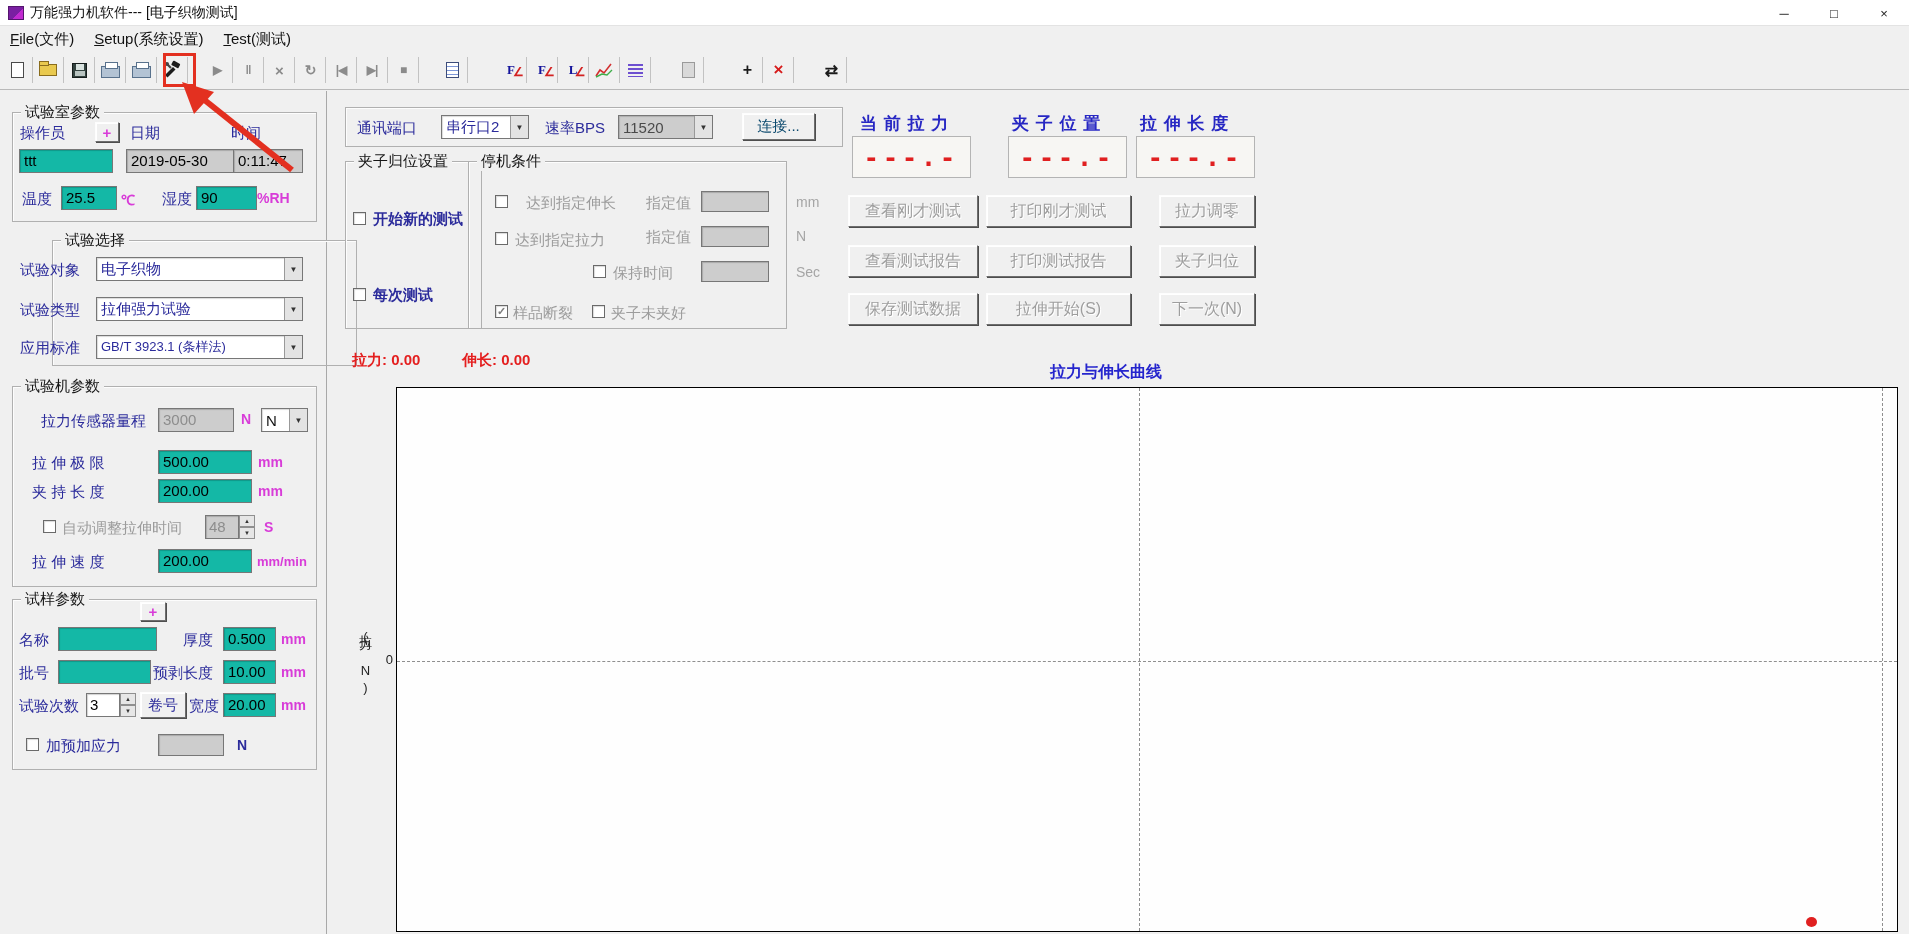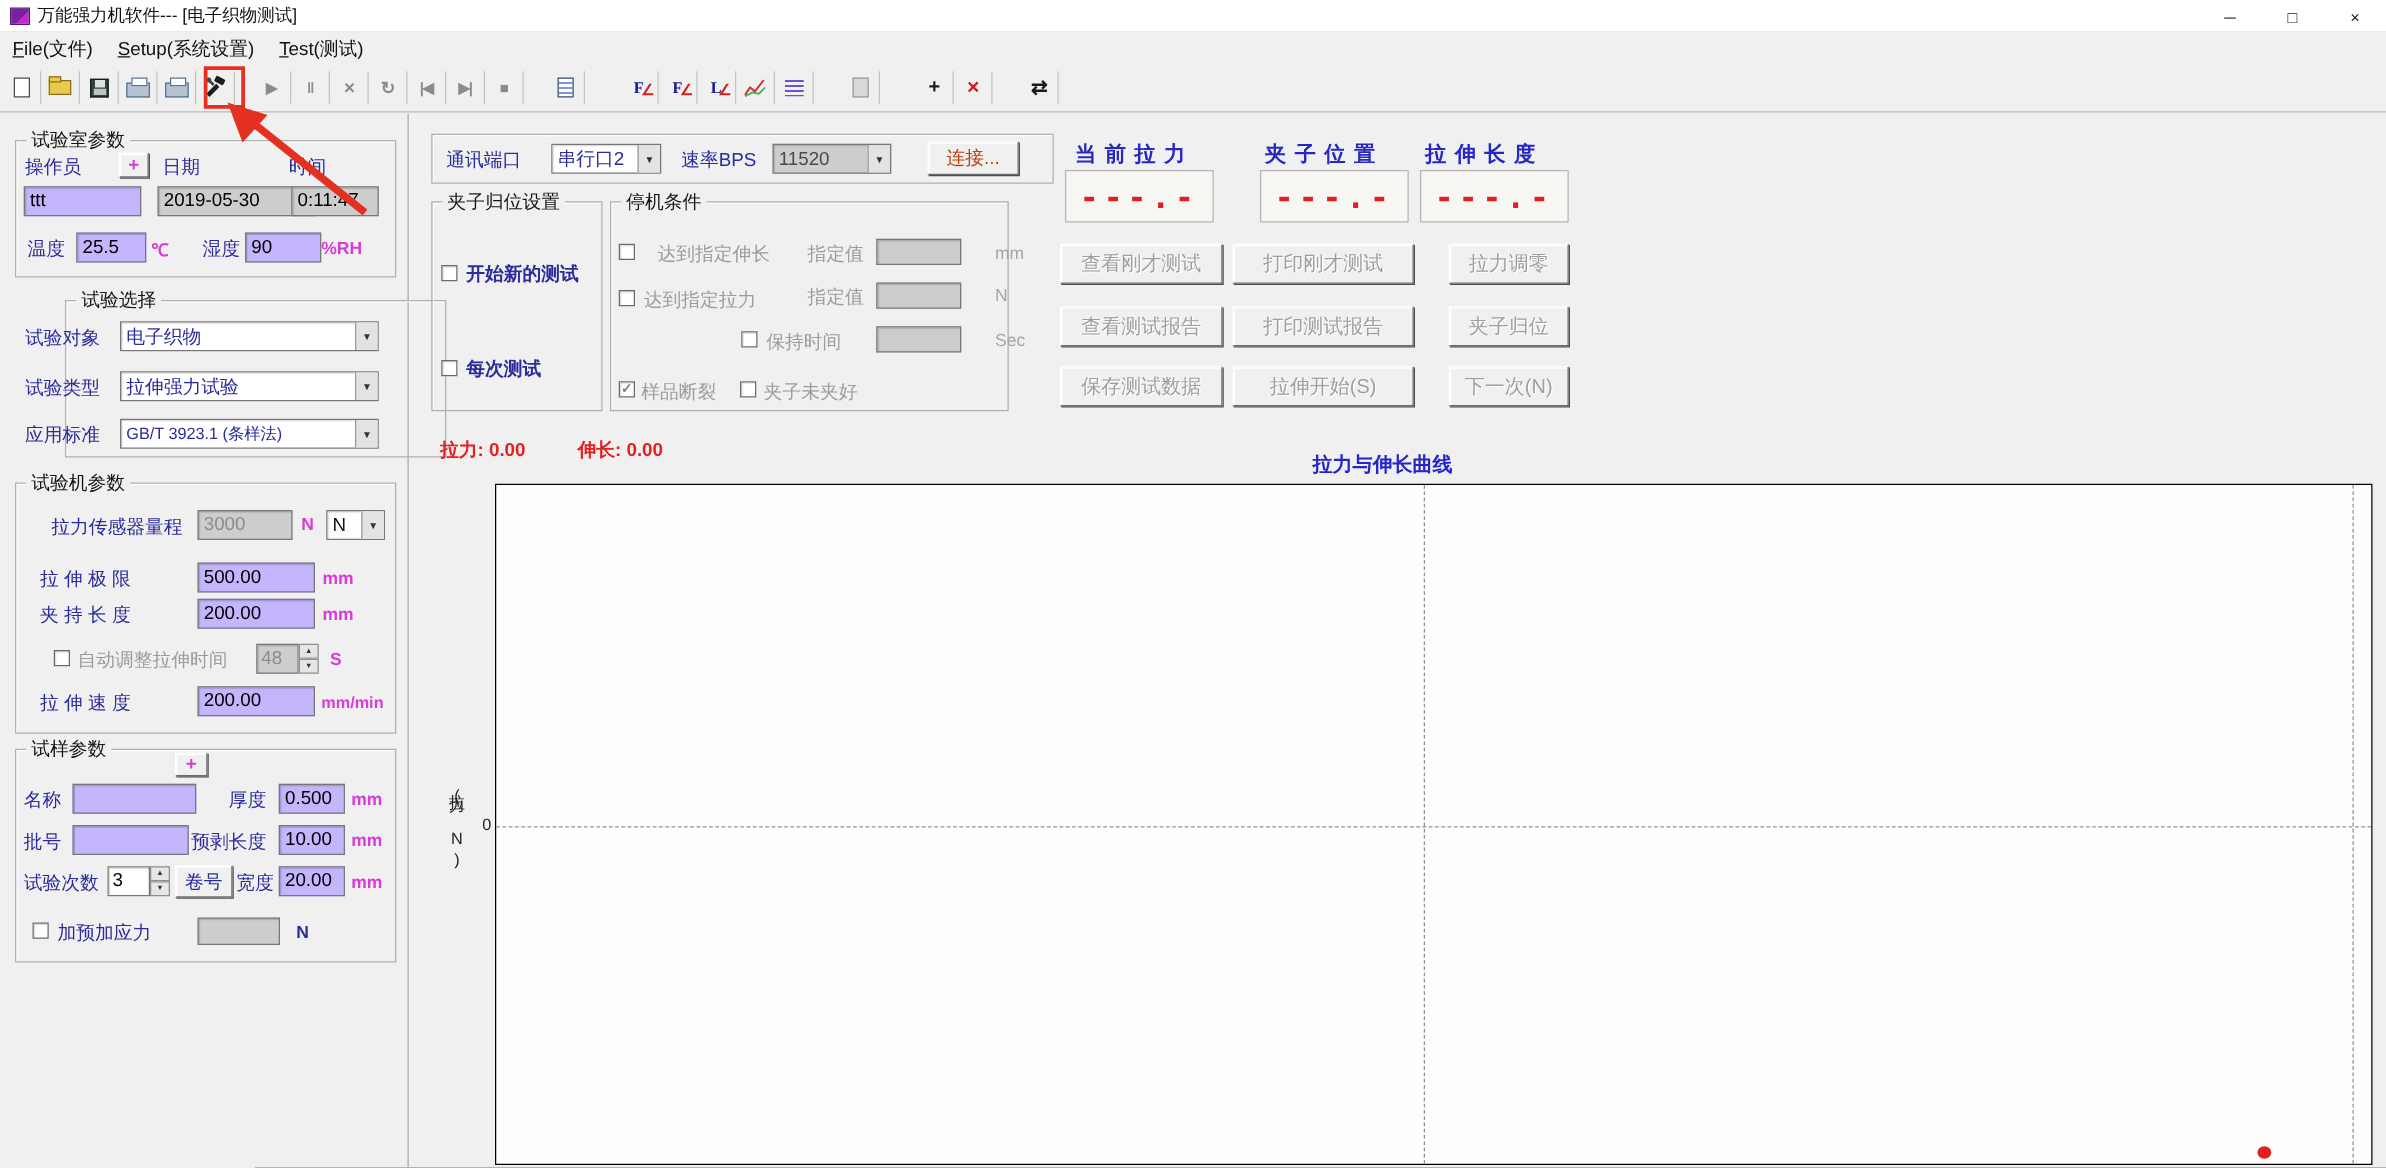--- a/index.html
+++ b/index.html
@@ -60,34 +60,34 @@
 
   
   .group { position:absolute; border:1px solid #b0b0b0; box-shadow:inset 1px 1px 0 #fdfdfd; }
   .legend { position:absolute; top:-10px; left:8px; background:#f0f0f0; padding:0 4px;
             font-size:15px; color:#151515; }
   .lbl { position:absolute; font-size:15px; color:#2b2b9b; white-space:nowrap; }
   .lbl.gray { color:#9c9c9c; }
   .unit { position:absolute; font-size:14px; color:#d83cd8; white-space:nowrap; font-weight:bold; }
   .unit.navy { color:#2b2b9b; }
   .unit.gray { color:#a5a5a5; }
-  .tb { position:absolute; background:#c4b5fd; border:1px solid #777;
+  .tb { position:absolute; background:#14b8a6; border:1px solid #777;
         box-shadow:inset 1px 1px 1px rgba(0,0,0,.18); font-size:15px; color:#000;
         padding:2px 4px; white-space:nowrap; overflow:hidden; height:24px; line-height:18px; }
   .tb.gray { background:#cdcdcd; }
   .tb.graytext { color:#8d8d8d; }
   .combo { position:absolute; height:24px; background:#fff; border:1px solid #777;
            box-shadow:inset 1px 1px 1px rgba(0,0,0,.15); display:flex; align-items:center; }
   .combo .val { flex:1; padding:0 4px; font-size:15px; color:#2b2b9b; white-space:nowrap; overflow:hidden; }
   .combo .arrow { width:18px; height:100%; background:#e3e3e3; border-left:1px solid #999;
                   display:flex; align-items:center; justify-content:center; font-size:8px; color:#333; }
   .combo.gray { background:#cdcdcd; } .combo.gray .val{ color:#4a4a4a; }
   .btn3d { position:absolute; background:#f0f0f0; border:1px solid #6d6d6d; border-top-color:#fdfdfd;
            border-left-color:#fdfdfd; box-shadow:1px 1px 0 #4e4e4e, inset 1px 1px 0 #fff;
-           display:flex; align-items:center; justify-content:center; font-size:15px; color:#c2410c; }
+           display:flex; align-items:center; justify-content:center; font-size:15px; color:#0c4a6e; }
   .btn3d.dis { color:#9e9e9e; text-shadow:1px 1px 0 #fff; font-size:16px; }
   .btn3d.navy { color:#2b2b9b; }
   .btn3d.mag { color:#d83cd8; font-weight:bold; }
   .cb { position:absolute; width:13px; height:13px; background:#fff; border:1px solid #6a6a6a;
         box-shadow:inset 1px 1px 1px rgba(0,0,0,.15); font-size:11px; line-height:11px; text-align:center; }
   .cb.checked::after { content:"✓"; color:#7e7e7e; font-weight:bold; }
   .spin { position:absolute; display:flex; height:24px; }
   .spin .sv { width:34px; background:#fff; border:1px solid #777; box-shadow:inset 1px 1px 1px rgba(0,0,0,.18);
               font-size:15px; padding:2px 3px; }
   .spin.gray .sv { background:#cdcdcd; color:#8d8d8d; }
@@ -370,21 +370,21 @@
   <div class="btn3d" style="left:742px;top:113px;width:73px;height:27px;">连接...</div>
 
   <div class="group" style="left:345px;top:161px;width:137px;height:168px;">
     <div class="legend">夹子归位设置</div>
   </div>
   <div class="cb" style="left:353px;top:212px;"></div>
   <div class="lbl" style="left:373px;top:210px;font-weight:bold;">开始新的测试</div>
   <div class="cb" style="left:353px;top:288px;"></div>
   <div class="lbl" style="left:373px;top:286px;font-weight:bold;">每次测试</div>
 
-  <div class="group" style="left:488px;top:161px;width:319px;height:168px;">
+  <div class="group" style="left:468px;top:161px;width:319px;height:168px;">
     <div class="legend">停机条件</div>
   </div>
   <div class="cb" style="left:495px;top:195px;"></div>
   <div class="lbl gray" style="left:515px;top:194px;margin-left:11px;">达到指定伸长</div>
   <div class="lbl gray" style="left:646px;top:194px;">指定值</div>
   <div class="tb gray" style="left:701px;top:191px;width:68px;height:21px;"></div>
   <div class="unit gray" style="left:796px;top:194px;font-weight:normal;">mm</div>
   <div class="cb" style="left:495px;top:232px;"></div>
   <div class="lbl gray" style="left:515px;top:231px;">达到指定拉力</div>
   <div class="lbl gray" style="left:646px;top:228px;">指定值</div>

